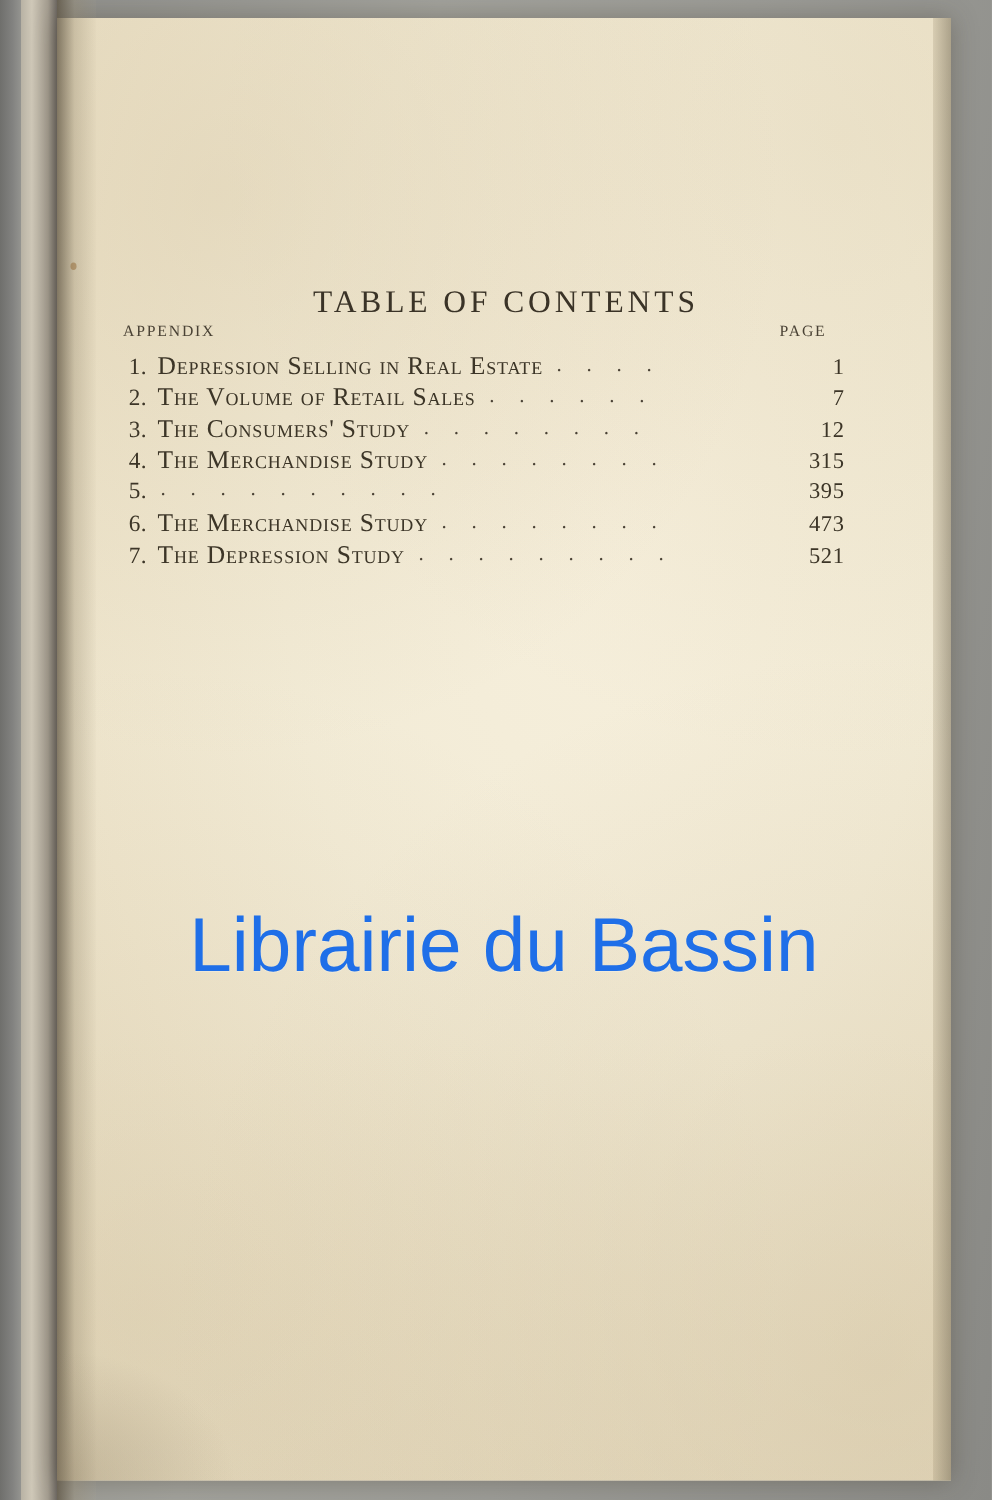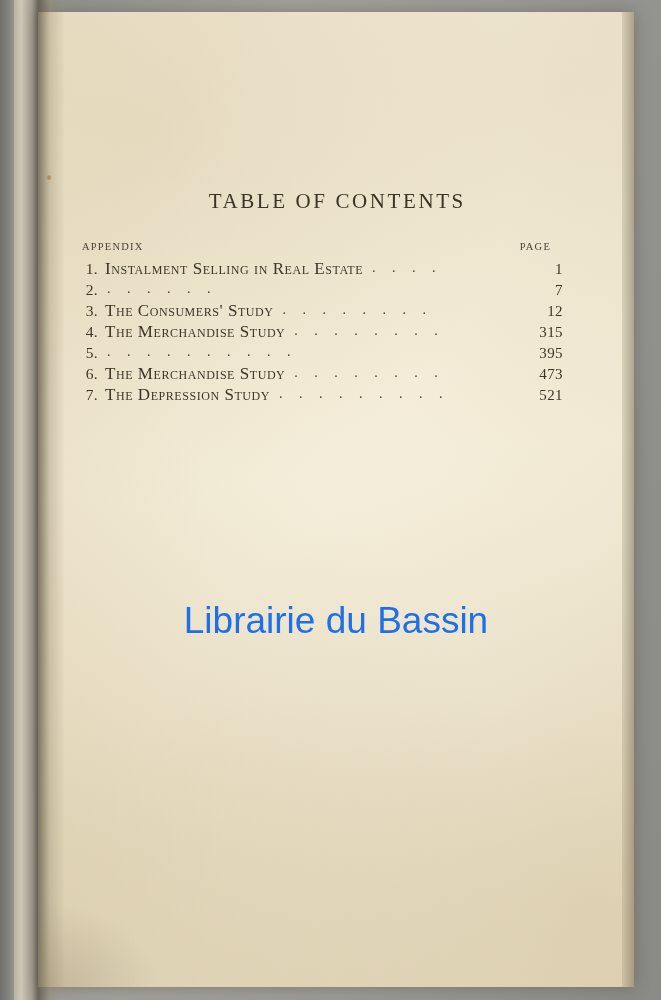--- a/index.html
+++ b/index.html
@@ -111,21 +111,21 @@
     font-family: "Liberation Serif", serif;
     font-size: 21px;
     letter-spacing: 2.6px;
     color: #3a3327;
     text-indent: 2.6px;
   }
 
   .toc-block {
     position: absolute;
     left: 40px;
-    top: 229px;
+    top: 204px;
     width: 485px;
   }
 
   .toc-head {
     display: flex;
     justify-content: space-between;
     font-size: 10.5px;
     letter-spacing: 1.2px;
     color: #4a4235;
     padding: 0 4px 0 2px;
@@ -179,21 +179,21 @@
   }
 
   
   .watermark {
     position: absolute;
     left: 0;
     top: 588px;
     width: 596px;
     text-align: center;
     font-family: "Liberation Sans", sans-serif;
-    font-size: 37px;
+    font-size: 51px;
     color: #1f6fe8;
     letter-spacing: 0px;
     z-index: 6;
     text-shadow: 0 1px 0 rgba(255,255,255,0.25);
   }
 
   
   .corner-shade {
     position: absolute;
     left: 38px;
@@ -220,27 +220,28 @@
 
       <div class="toc-block">
 
         <div class="toc-head">
           <span class="head-appendix">APPENDIX</span>
           <span class="head-page">PAGE</span>
         </div>
 
         <div class="toc-row">
           <span class="toc-num">1.</span>
-          <span class="toc-label">Instalment Selling in Real Estate</span>
+          <span class="toc-label">Depression Selling in Real Estate</span>
           <span class="toc-dots">. . . .</span>
           <span class="toc-pagenum">1</span>
         </div>
 
         <div class="toc-row">
           <span class="toc-num">2.</span>
+          <span class="toc-label">The Volume of Retail Sales</span>
           <span class="toc-dots">. . . . . .</span>
           <span class="toc-pagenum">7</span>
         </div>
 
         <div class="toc-row">
           <span class="toc-num">3.</span>
           <span class="toc-label">The Consumers' Study</span>
           <span class="toc-dots">. . . . . . . .</span>
           <span class="toc-pagenum">12</span>
         </div>

